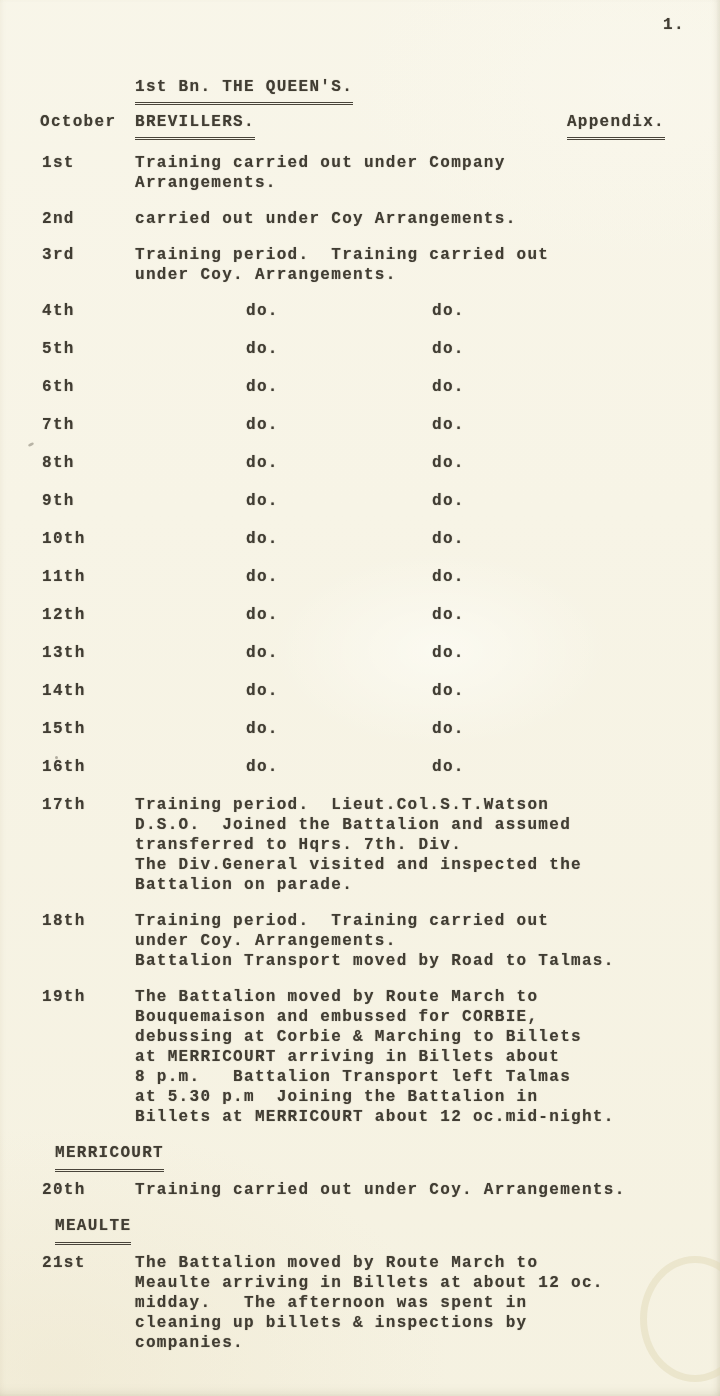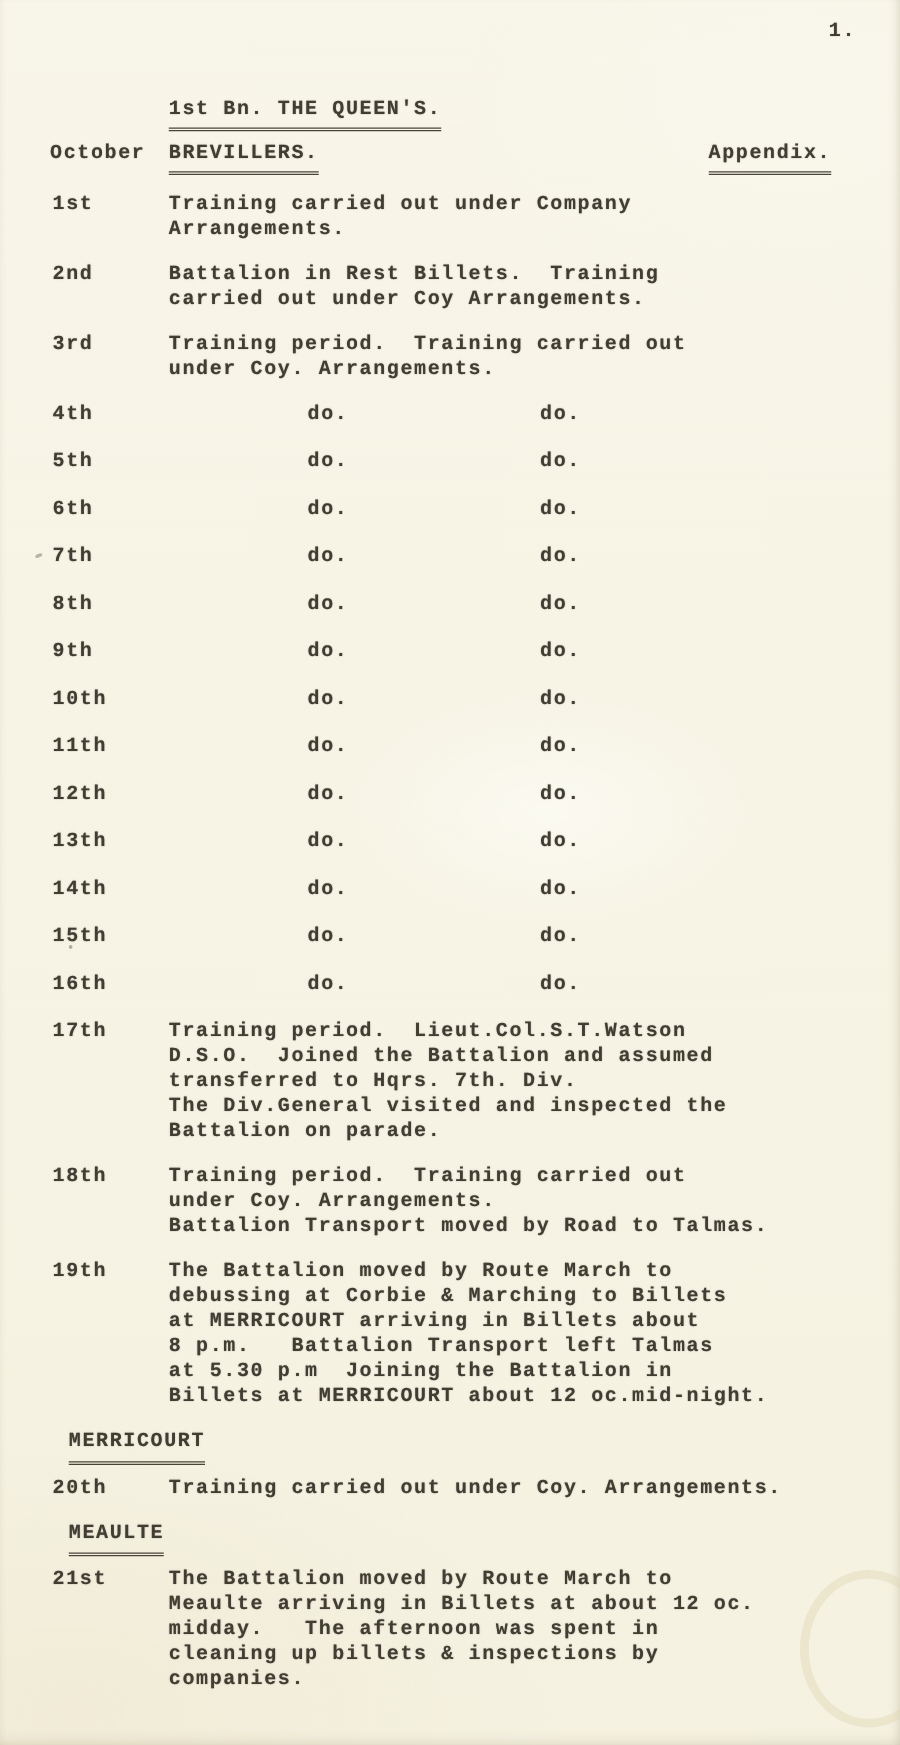--- a/index.html
+++ b/index.html
@@ -102,21 +102,20 @@
       <div class="row text-row">
         <span class="day">1st</span>
         <div class="content">
           <div class="line">Training carried out under Company</div>
           <div class="line">Arrangements.</div>
         </div>
       </div>
       <div class="row text-row">
         <span class="day">2nd</span>
         <div class="content">
-          <div class="line">Battalion in Rest Billets.  Training</div>
           <div class="line">carried out under Coy Arrangements.</div>
         </div>
       </div>
       <div class="row text-row">
         <span class="day">3rd</span>
         <div class="content">
           <div class="line">Training period.  Training carried out</div>
           <div class="line">under Coy. Arrangements.</div>
         </div>
       </div>
@@ -200,20 +199,21 @@
         <div class="content">
           <div class="line">Training period.  Training carried out</div>
           <div class="line">under Coy. Arrangements.</div>
           <div class="line">Battalion Transport moved by Road to Talmas.</div>
         </div>
       </div>
       <div class="row text-row">
         <span class="day">19th</span>
         <div class="content">
           <div class="line">The Battalion moved by Route March to</div>
+          <div class="line">Bouquemaison and embussed for CORBIE,</div>
           <div class="line">debussing at Corbie &amp; Marching to Billets</div>
           <div class="line">at MERRICOURT arriving in Billets about</div>
           <div class="line">8 p.m.   Battalion Transport left Talmas</div>
           <div class="line">at 5.30 p.m  Joining the Battalion in</div>
           <div class="line">Billets at MERRICOURT about 12 oc.mid-night.</div>
         </div>
       </div>
       <div class="subheading"><span class="underline">MERRICOURT</span></div>
       <div class="row text-row">
         <span class="day">20th</span>

